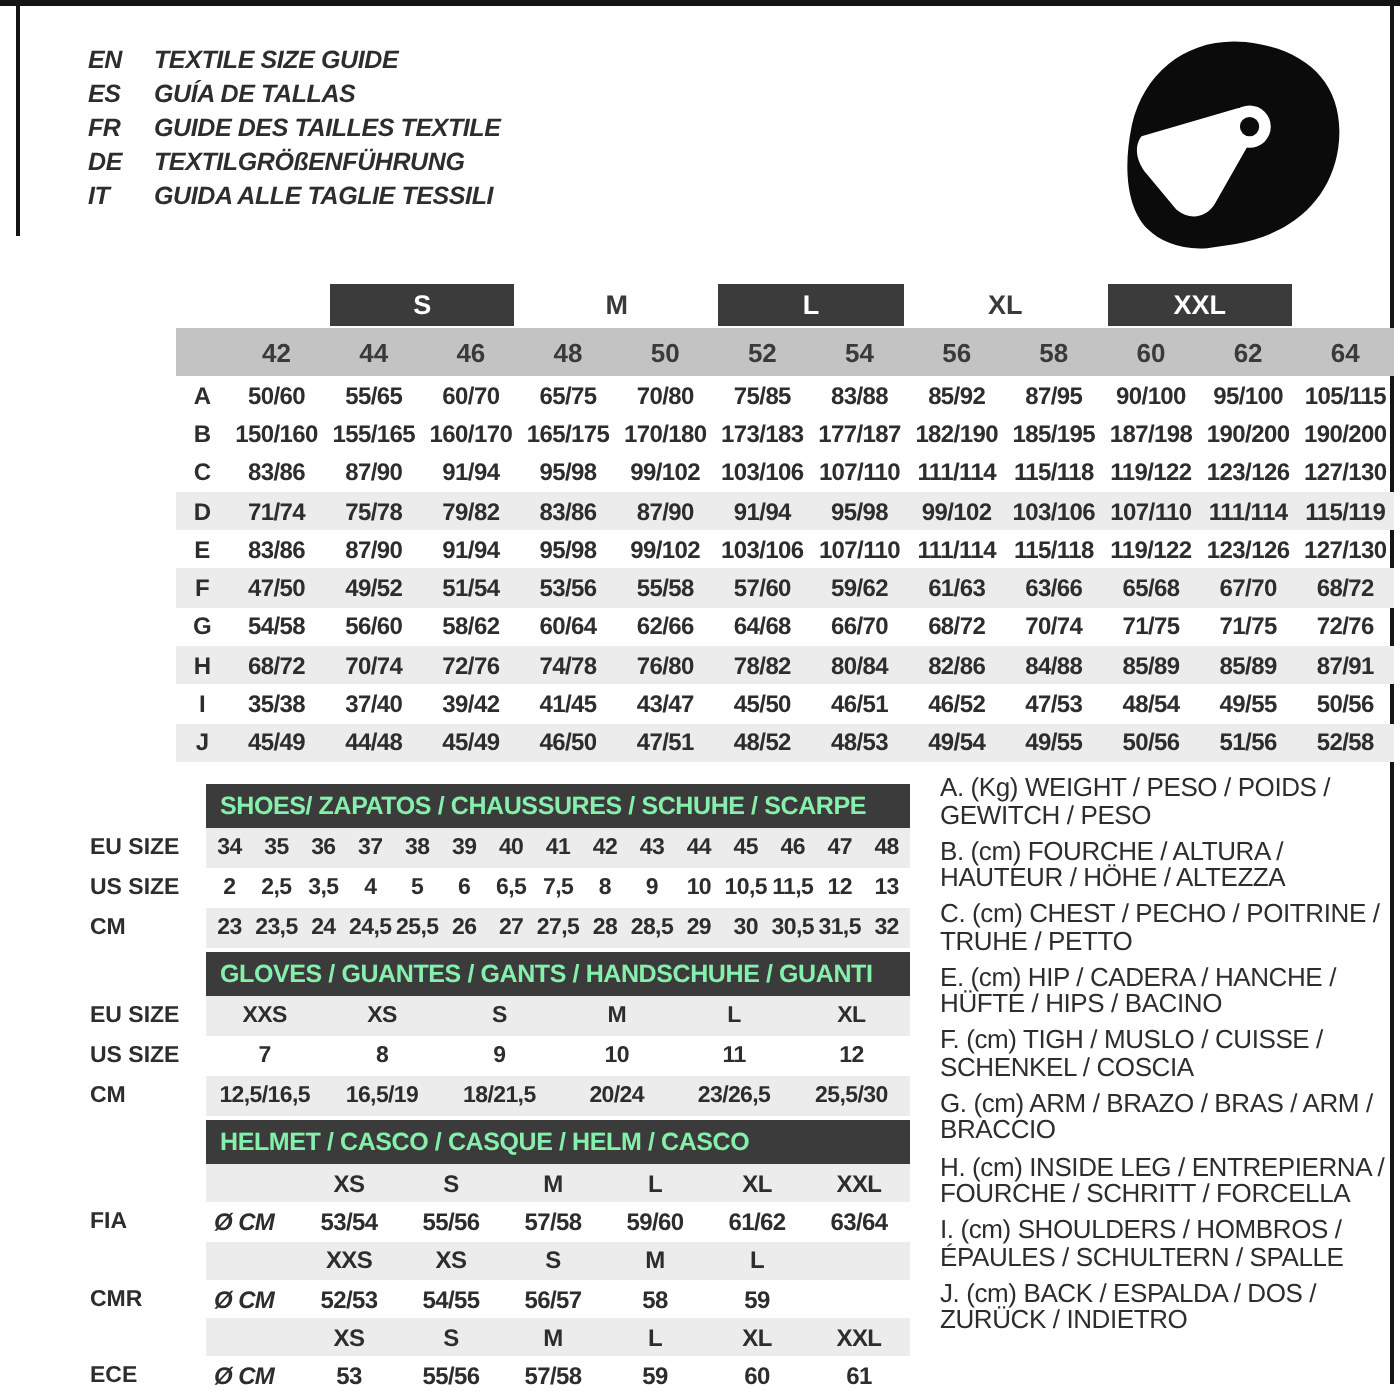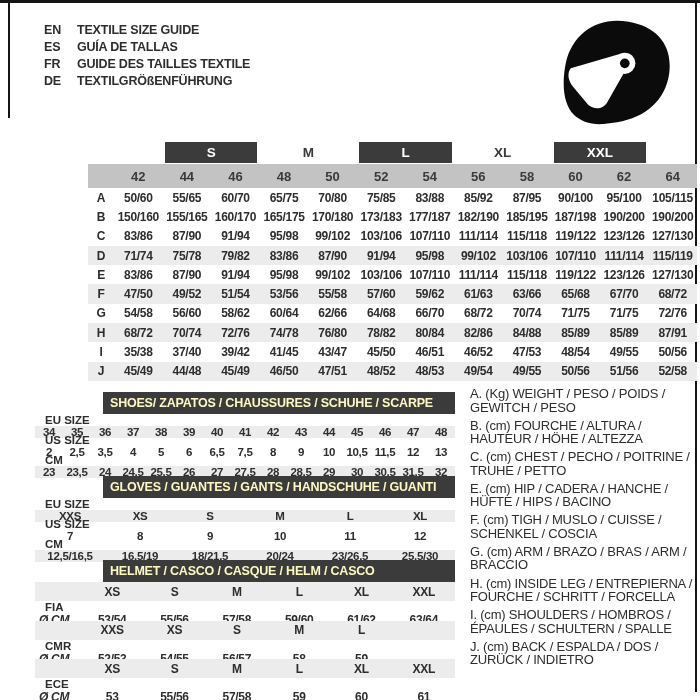--- a/index.html
+++ b/index.html
@@ -6,21 +6,21 @@
   body{
     width:700px;height:700px;position:relative;background:#fff;overflow:hidden;
     font-family:"Liberation Sans",sans-serif;color:#2d2d2d;
     -webkit-font-smoothing:antialiased;
   }
   .border-top{position:absolute;left:0;top:0;width:700px;height:3px;background:#141414;}
   .border-right{position:absolute;left:695px;top:0;width:2px;height:692px;background:#141414;}
   .border-left{position:absolute;left:8px;top:0;width:2px;height:118px;background:#141414;}
 
   
-  .lang-list{position:absolute;left:44px;top:21px;}
+  .lang-list{position:absolute;left:44px;top:21px;font-style:italic;}
   .lang-row{display:flex;height:17px;align-items:center;font-weight:bold;font-size:12.5px;letter-spacing:-0.2px;}
   .lang-code{width:33px;}
   .lang-title{white-space:nowrap;}
 
   
   .helmet-icon{position:absolute;left:560px;top:18px;width:118px;height:108px;}
 
   
   .main-table{position:absolute;left:88px;top:141px;width:609px;font-weight:bold;}
   .group-row{display:flex;height:23px;margin-left:26px;}
@@ -29,23 +29,23 @@
     text-align:center;font-size:13.5px;}
   .group-text{font-size:13.5px;color:#3a3a3a;}
   .sizes-row{display:flex;height:24px;align-items:center;background:var(--band);font-size:13px;color:#3a3a3a;}
   .letter-col{width:26px;text-align:center;flex:none;}
   .cell{flex:1;text-align:center;}
   .data-row{display:flex;height:19.3px;align-items:center;font-size:12px;letter-spacing:-0.3px;}
   .data-row.shaded{background:var(--rowalt);}
 
   
   .section{position:absolute;left:35px;width:420px;font-weight:bold;}
-  .section-header{margin-left:68px;height:22px;line-height:22px;background:var(--dark);color:#fef9c3;
+  .section-header{margin-left:68px;height:22px;line-height:22px;background:var(--dark);color:#86efac;
     padding-left:7px;font-size:12.5px;letter-spacing:-0.2px;}
-  .sec-row{display:flex;height:20px;align-items:stretch;flex-direction:column;}
+  .sec-row{display:flex;height:20px;align-items:stretch;}
   .sec-label{width:68px;flex:none;display:flex;align-items:center;padding-left:10px;box-sizing:border-box;
     font-size:11.5px;}
   .sec-cells{flex:1;display:flex;align-items:center;font-size:11.5px;letter-spacing:-0.3px;}
   .sec-cells.shaded{background:var(--rowalt);}
   .unit-col{width:46px;flex:none;text-align:left;padding-left:4px;box-sizing:border-box;font-style:italic;}
   .shoes-sec .sec-row,.gloves-sec .sec-row{height:20px;}
   .helmet-sec .sec-row{height:19.3px;}
   .helmet-sec .sec-cells{font-size:12px;}
 
   
@@ -68,20 +68,24 @@
       <span class="lang-code">ES</span>
       <span class="lang-title">GUÍA DE TALLAS</span>
     </div>
     <div class="lang-row">
       <span class="lang-code">FR</span>
       <span class="lang-title">GUIDE DES TAILLES TEXTILE</span>
     </div>
     <div class="lang-row">
       <span class="lang-code">DE</span>
       <span class="lang-title">TEXTILGRÖßENFÜHRUNG</span>
+    </div>
+    <div class="lang-row">
+      <span class="lang-code">IT</span>
+      <span class="lang-title">GUIDA ALLE TAGLIE TESSILI</span>
     </div>
   </div>
 
 <div class="helmet-icon">
   <svg viewBox="0 0 120 112" width="118" height="108" aria-hidden="true">
     <path d="M70 4 C 38 -2 12 16 5 46 C 0 70 3 90 13 100 C 20 107 31 111 44 110 L 58 108 C 88 103 108 85 112 58 C 116 28 99 9 70 4 Z" fill="#0b0b0b"></path>
     <path d="M10 52 L 58 38 C 68 35 73 41 69 50 L 48 87 C 44 94 35 96 28 90 L 13 72 C 7 65 6 57 10 52 Z" fill="#ffffff"></path>
     <circle cx="66" cy="47" r="11" fill="#ffffff"></circle>
     <circle cx="66" cy="47" r="5" fill="#0b0b0b"></circle>
   </svg>

